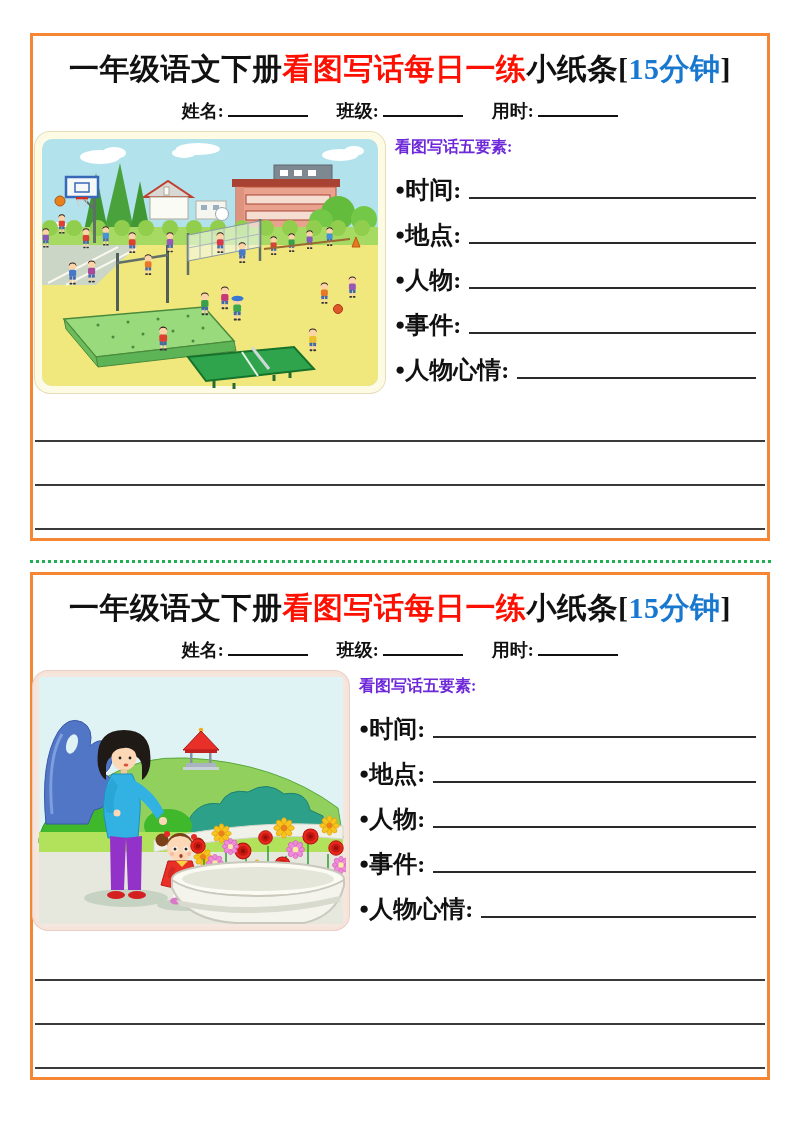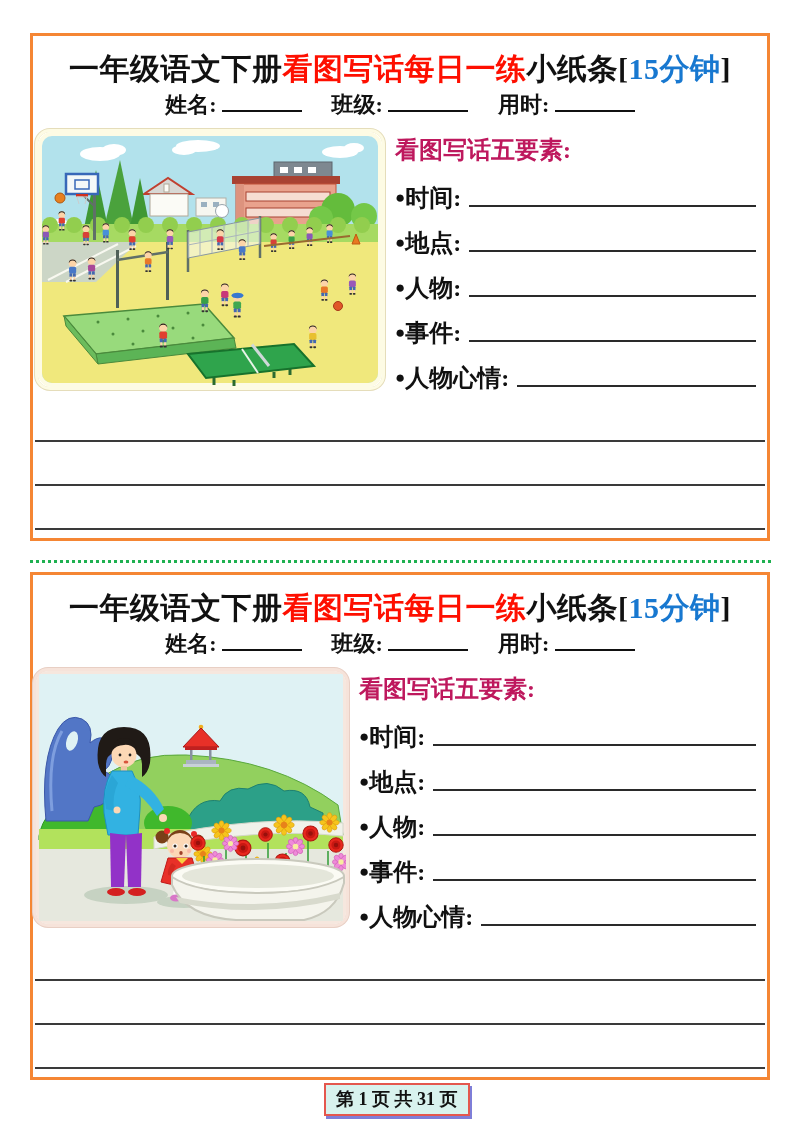--- a/index.html
+++ b/index.html
@@ -4,30 +4,30 @@
 <style>
   html,body{margin:0;padding:0;background:#ffffff;}
   #page{position:relative;width:800px;height:1131px;background:#ffffff;overflow:hidden;
         font-family:"Liberation Serif","DejaVu Serif",serif;border-radius:11px;}
   .card{position:absolute;left:30px;width:740px;height:508px;border:3px solid #f58634;
         box-sizing:border-box;background:#ffffff;}
   .card.c1{top:33px;} .card.c2{top:572px;}
   .title{margin-top:13px;text-align:center;font-size:30px;font-weight:bold;color:#111;
          letter-spacing:0.5px;white-space:nowrap;}
   .title .red{color:#fe0f00;} .title .blue{color:#1878d0;}
-  .fields{text-align:center;font-size:22px;font-weight:bold;color:#111;}
+  .fields{margin-top:9px;text-align:center;font-size:18px;font-weight:bold;color:#111;}
   .fields .fld{margin:0 12px;}
   .blankline{display:inline-block;width:80px;height:16px;border-bottom:2px solid #111;
              vertical-align:baseline;}
   .content{display:flex;margin-top:12px;padding:0 5px;align-items:flex-start;}
   .illo{flex:0 0 auto;border-radius:12px;overflow:hidden;line-height:0;}
   .illo.i1{width:344px;height:255px;box-shadow:0 0 0 3px #fdfbe4,0 0 0 4px #e5ddba;}
   .illo.i2{width:310px;height:253px;box-shadow:0 0 0 3px #f6e3da,0 0 0 4px #e8cfc4;margin-left:-2px;}
   .panel{flex:1 1 auto;padding-left:13px;padding-right:3px;}
-  .sect-head{font-size:24px;font-weight:bold;color:#be185d;margin-top:2px;}
+  .sect-head{font-size:16px;font-weight:bold;color:#6d28d9;margin-top:2px;}
   .elem{display:flex;align-items:flex-end;margin-top:17px;height:28px;}
   .elem .bullet{font-size:17px;line-height:26px;color:#111;}
   .elem .elabel{font-size:24px;font-weight:bold;color:#111;line-height:26px;white-space:nowrap;}
   .elem .eline{flex:1 1 auto;border-bottom:2px solid #2a2a2a;margin:0 3px 4px 8px;height:18px;}
   .wline{position:absolute;left:2px;right:2px;border-top:2px solid #3a3a3a;}
   .wl1{top:404px;} .wl2{top:448px;} .wl3{top:492px;}
   #divider{position:absolute;left:30px;top:560px;width:741px;height:0;
            border-top:3px dotted #1eb050;}
   #footer-box{position:absolute;left:324px;top:1083px;padding:2px 10px 3px 10px;
               background:#d8f2ee;border:2px solid #e4574e;box-shadow:2px 3px 0 #7e7ed8;
@@ -419,17 +419,14 @@
           <span class="elabel">人物心情:</span>
           <span class="eline"></span>
         </div>
       </div>
     </div>
     <div class="wline wl1"></div>
     <div class="wline wl2"></div>
     <div class="wline wl3"></div>
   </div>
 
-  <div id="footer-box">
-    <span>第 1 页 共 31 页</span>
-  </div>
 
 </div>
 
 </body></html>

